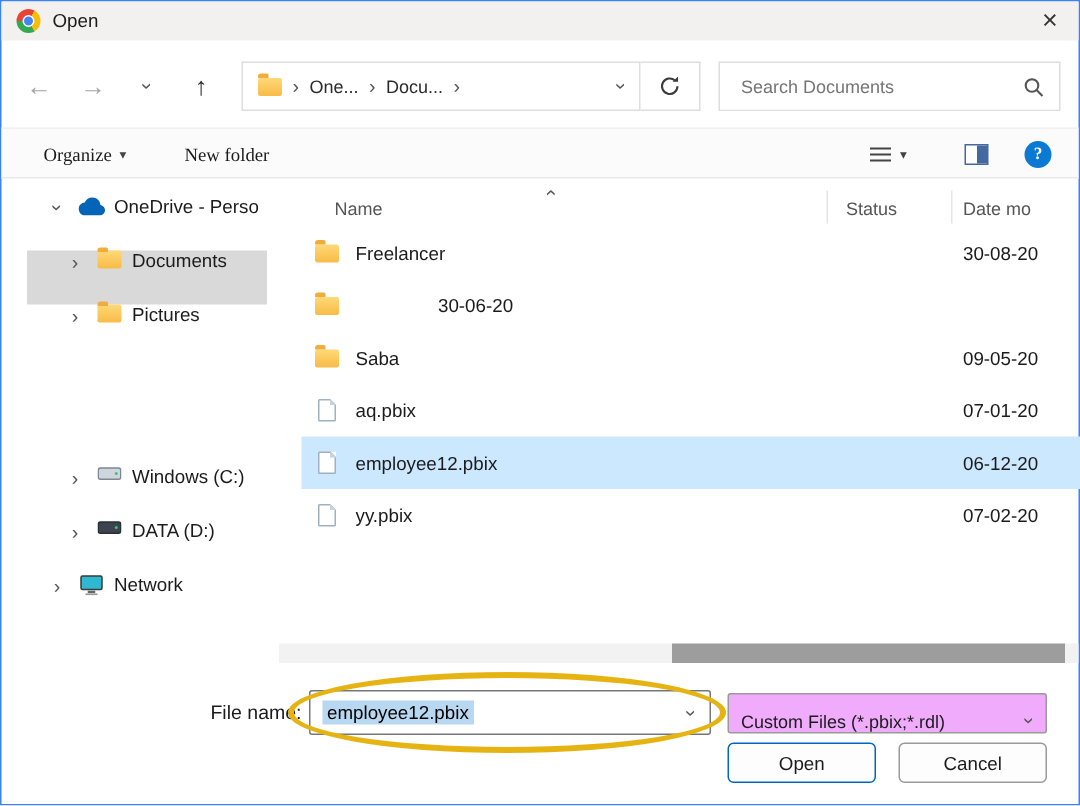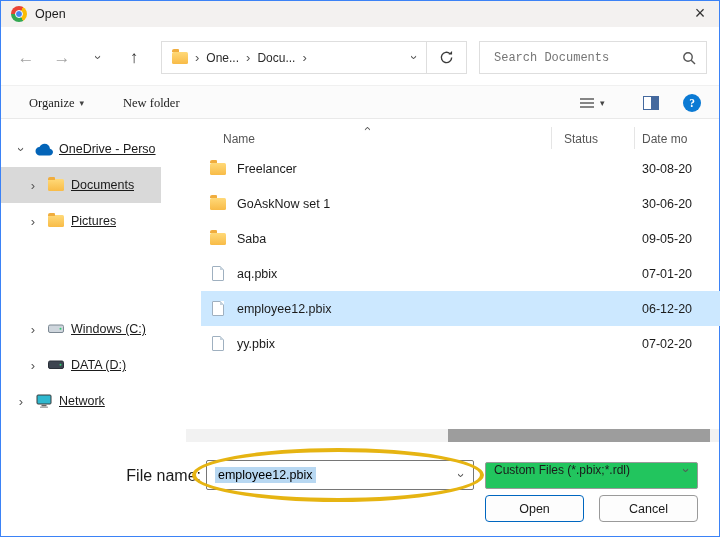--- a/index.html
+++ b/index.html
@@ -24,38 +24,38 @@
   .chev { display:inline-block; font-size:13px; color:#555; }
   .chev.down { transform:rotate(90deg); }
   .chev.up { transform:rotate(-90deg); }
 
   #addressbar { position:absolute; left:160px; top:40px; width:266px; height:33px; border:1px solid #dedede;
     display:flex; align-items:center; padding:0 10px; gap:7px; font-size:12px; color:#2b2b2b; }
   #addressbar .spacer { flex:1; }
   #refresh-btn { position:absolute; left:426px; top:40px; width:40px; height:33px; border:1px solid #dedede; border-left:none;
     display:flex; align-items:center; justify-content:center; }
   #searchbox { position:absolute; left:478px; top:40px; width:228px; height:33px; border:1px solid #dedede; }
-  #searchbox input { width:100%; height:100%; border:none; outline:none; padding:0 30px 0 14px; font-size:12px; font-family:Liberation Mono, monospace; color:#7f1d1d; }
+  #searchbox input { width:100%; height:100%; border:none; outline:none; padding:0 30px 0 14px; font-size:12px; font-family:Liberation Sans, sans-serif; color:#7f1d1d; }
   #searchbox input::placeholder { color:#757575; }
   #search-mag { position:absolute; right:10px; top:9px; }
 
   
   #cmdbar { position:absolute; left:0; right:0; top:84px; height:34px; background:#fbfbfb; border-top:1px solid #f0f0f0; border-bottom:1px solid #e9e9e9;font-family:Liberation Serif, serif; }
   .cmd { position:absolute; top:0; height:34px; display:flex; align-items:center; gap:5px; font-size:12.5px; color:#1b1b1b; cursor:pointer; }
   #organize-btn { left:28px; }
   #newfolder-btn { left:122px; }
   .mini-caret { font-size:9px; color:#444; }
   #view-btn { left:578px; }
   #pane-btn { left:642px; }
   #pane-icon { width:16px; height:14px; border:1px solid #44699e; background:linear-gradient(to right,#fff 0 52%, #44699e 52%); }
   #help-btn { left:682px; }
   #help-icon { width:18px; height:18px; border-radius:50%; background:#0b7ad4; color:#fff; font-size:11.5px; font-weight:bold; text-align:center; line-height:18px; }
 
   
-  .sb-item { position:absolute; left:0; width:160px; height:36px; display:flex; align-items:center; font-size:12.5px; color:#1b1b1b; cursor:pointer;text-decoration:underline; }
+  .sb-item { position:absolute; left:17px; width:160px; height:36px; display:flex; font-size:12.5px; color:#1b1b1b; cursor:pointer; }
   .sb-item .sb-chev { width:16px; text-align:center; }
   .sb-item .sb-icon { width:20px; display:flex; justify-content:center; margin:0 5px; }
   .sb-item.lvl0 { padding-left:12px; }
   .sb-item.lvl1 { padding-left:24px; }
   .sb-item.selected { background:#d9d9d9; }
   .sb-label { white-space:nowrap; overflow:hidden; }
 
   
   #list-header { position:absolute; left:185px; right:0; top:124px; height:26px; font-size:12px; color:#555; }
   #col-name { position:absolute; left:37px; top:7px; }
@@ -76,28 +76,28 @@
   #hscroll { position:absolute; left:185px; right:0; top:428px; height:13px; background:#f2f2f2; }
   #hscroll-thumb { position:absolute; left:262px; top:0; width:262px; height:13px; background:#9d9d9d; }
 
   
   .icon-folder { width:16px; height:12px; position:relative; background:linear-gradient(#ffd978,#f8bb47); border-radius:1.5px; flex:none; }
   .icon-folder::before { content:""; position:absolute; top:-2.5px; left:0; width:7px; height:3px; background:#f0ad3e; border-radius:2px 1px 0 0; }
   .icon-page { width:12px; height:15px; background:#fff; border:1px solid #9fb0c0; border-radius:1px; position:relative; flex:none; }
   .icon-page::before { content:""; position:absolute; top:-1px; right:-1px; width:4px; height:4px; background:linear-gradient(225deg,#fff 0 45%,#c6d2dc 46%); }
 
   
-  #fn-label { position:absolute; left:118px; top:466px; width:82px; text-align:right; font-size:16px; color:#1b1b1b; }
+  #fn-label { position:absolute; left:118px; top:466px; width:82px; text-align:right; font-size:13px; color:#1b1b1b; }
   #fn-combo { position:absolute; left:205px; top:459px; width:268px; height:30px; border:1px solid #767676; border-radius:2px;
     display:flex; align-items:center; padding-left:8px; font-size:12.5px; background:#fff; }
   #fn-value { background:#b8d8f2; padding:1px 3px; }
   #fn-combo .combo-chev { margin-left:auto; width:24px; text-align:center; }
   #annotation-ellipse { position:absolute; left:191px; top:447px; width:292px; height:54px; border:4px solid #e6b412; border-radius:50%; pointer-events:none; z-index:5; }
   #type-combo { position:absolute; left:484px; top:461px; width:213px; height:27px; border:1px solid #9a9a9a; border-radius:2px;
-    display:flex; align-items:flex-start; padding-left:8px; font-size:12px; color:#1b1b1b; background:#22c55e; }
+    display:flex; align-items:flex-end; padding-left:8px; font-size:12px; color:#1b1b1b; background:#f0abfc; }
   #type-combo .combo-chev { margin-left:auto; width:22px; text-align:center; }
   .btn { position:absolute; top:494px; width:99px; height:27px; border-radius:4px; background:#fdfdfd; font-size:12.5px; color:#1b1b1b;
     display:flex; align-items:center; justify-content:center; cursor:pointer; font-family:inherit; }
   #open-btn { left:484px; border:1px solid #0067c0; }
   #cancel-btn { left:598px; border:1px solid #9a9a9a;text-align:right; }
 </style>
 </head>
 <body>
 
 <div id="dialog">
@@ -237,21 +237,20 @@
           <span class="icon-folder"></span>
         </span>
       <span class="fname">Freelancer</span>
       <span class="fstatus"></span>
       <span class="fdate">30-08-20</span>
     </div>
     <div class="row">
       <span class="ricon">
           <span class="icon-folder"></span>
         </span>
-      <span class="fname">GoAskNow set 1</span>
       <span class="fstatus"></span>
       <span class="fdate">30-06-20</span>
     </div>
     <div class="row">
       <span class="ricon">
           <span class="icon-folder"></span>
         </span>
       <span class="fname">Saba</span>
       <span class="fstatus"></span>
       <span class="fdate">09-05-20</span>

